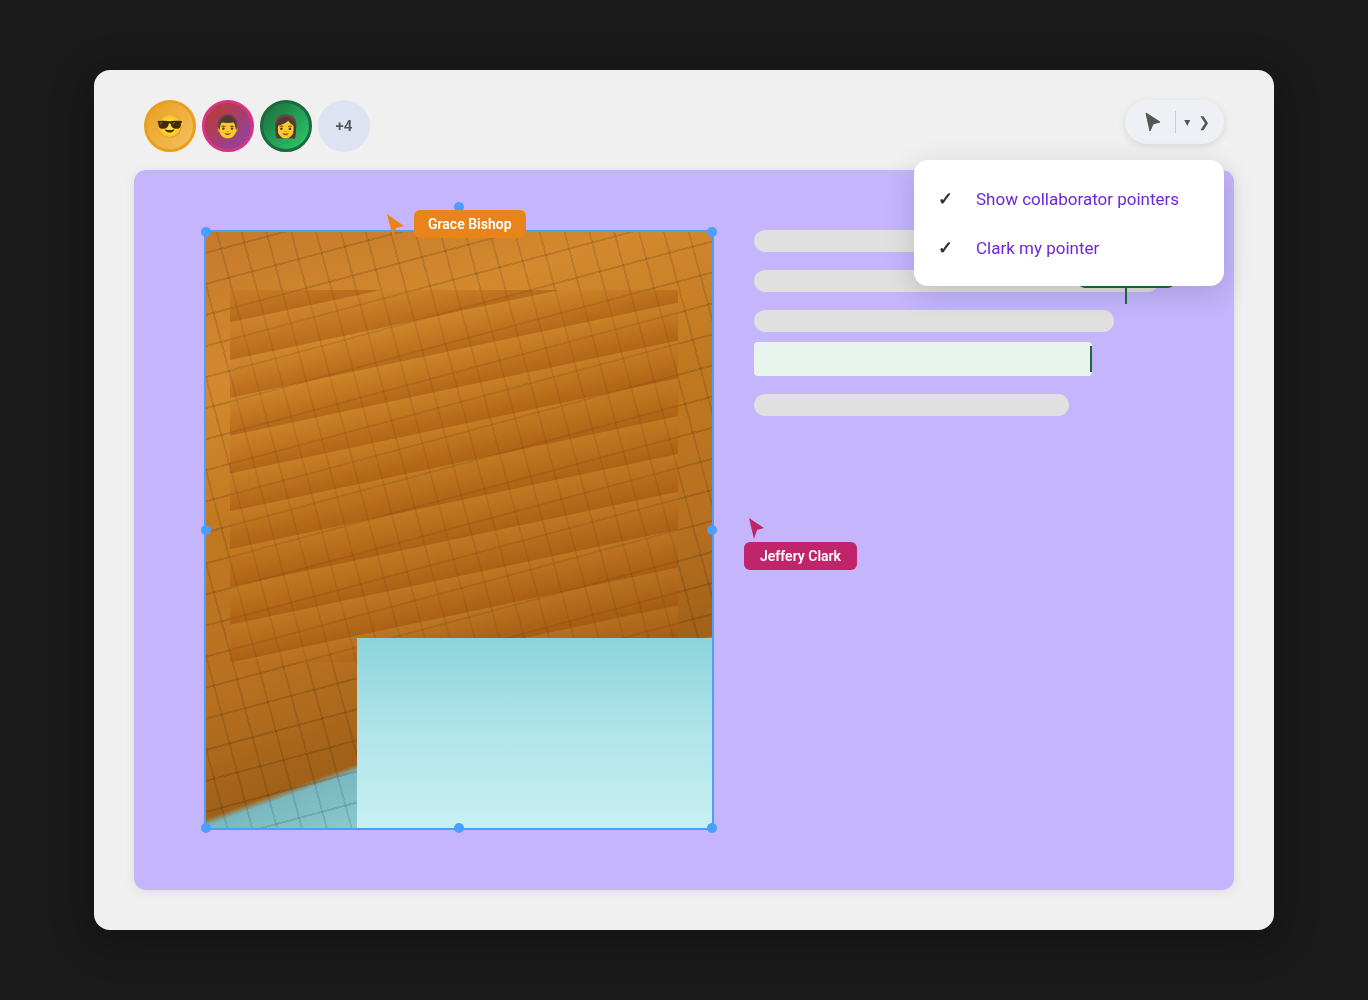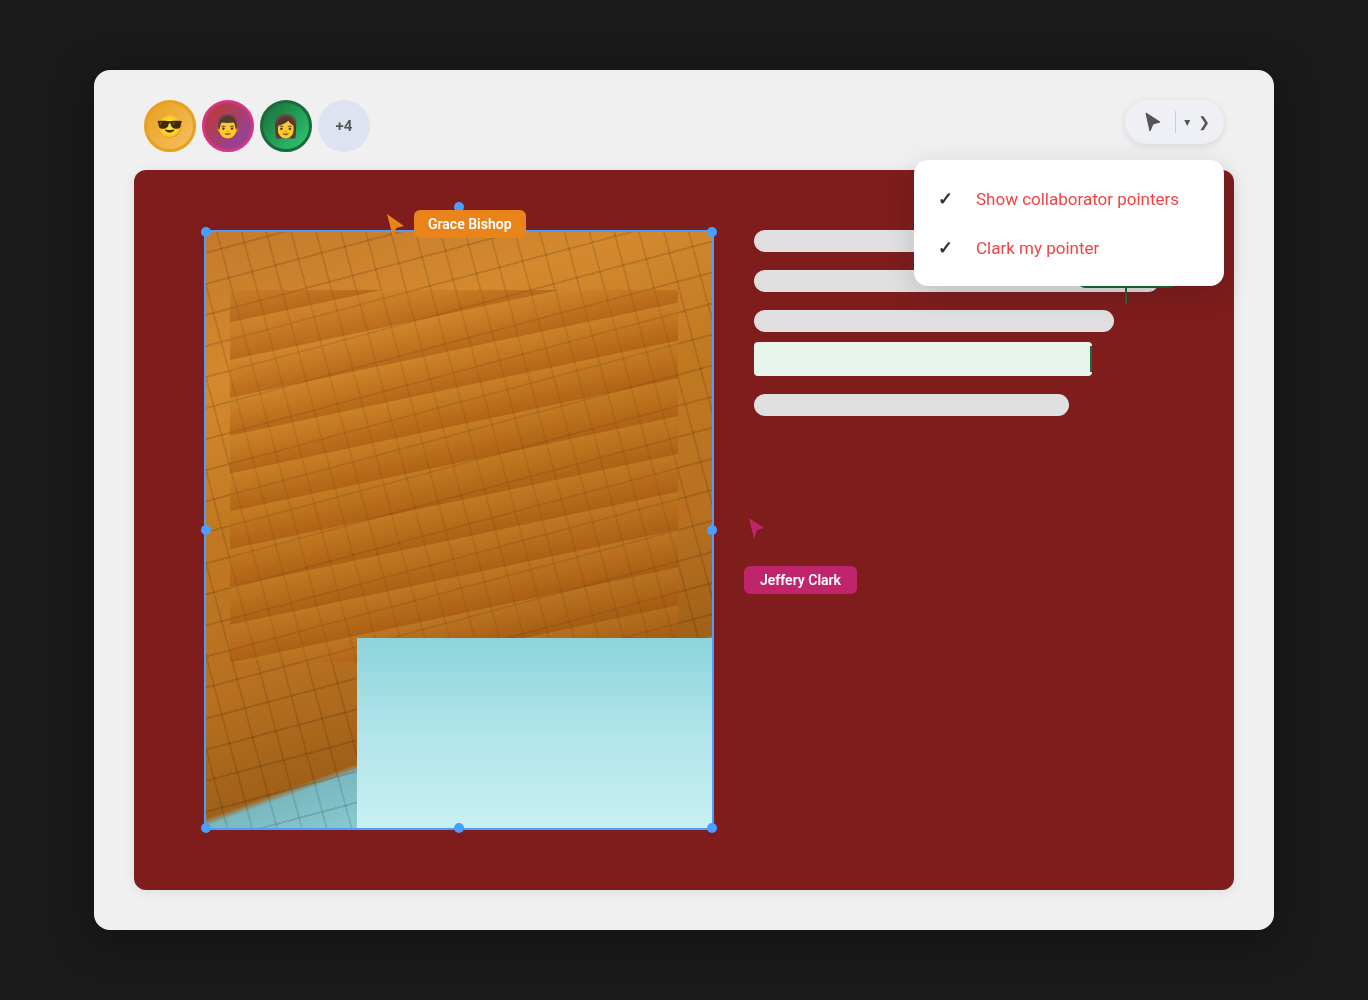--- a/index.html
+++ b/index.html
@@ -147,31 +147,31 @@
 
     .checkmark {
       font-size: 18px;
       color: #333;
       font-weight: bold;
       width: 20px;
     }
 
     .dropdown-label {
       font-size: 17px;
-      color: #ef4444;
+      color: #6d28d9;
     }
 
     
     .main-canvas {
       position: absolute;
       top: 100px;
       left: 40px;
       right: 40px;
       bottom: 40px;
-      background: #7f1d1d;
+      background: #c4b5fd;
       border-radius: 12px;
       box-shadow: 0 2px 12px rgba(0,0,0,0.08);
     }
 
     
     .image-container {
       position: absolute;
       top: 60px;
       left: 70px;
       width: 510px;
@@ -332,21 +332,20 @@
       margin-top: 40px;
     }
 
     .jeffery-cursor-wrapper {
       position: absolute;
       top: 60px;
       left: -10px;
       display: flex;
       flex-direction: column;
       align-items: flex-start;
-      gap: 24px;
     }
 
     .cursor-label-pink {
       background: #c0256b;
       color: white;
       padding: 6px 16px;
       border-radius: 6px;
       font-size: 14px;
       font-weight: 600;
       white-space: nowrap;

